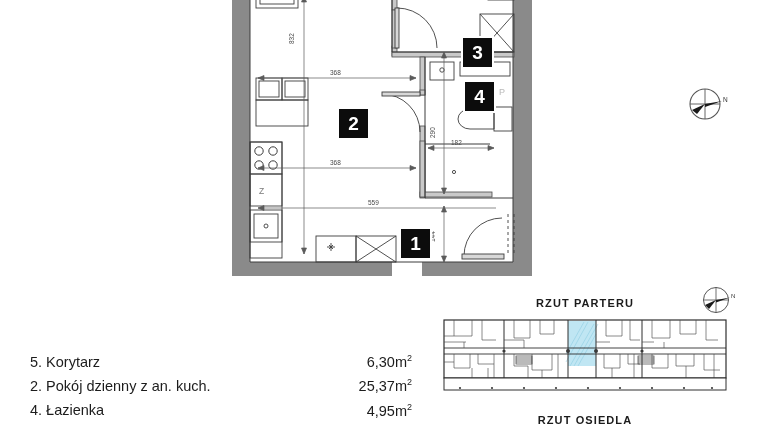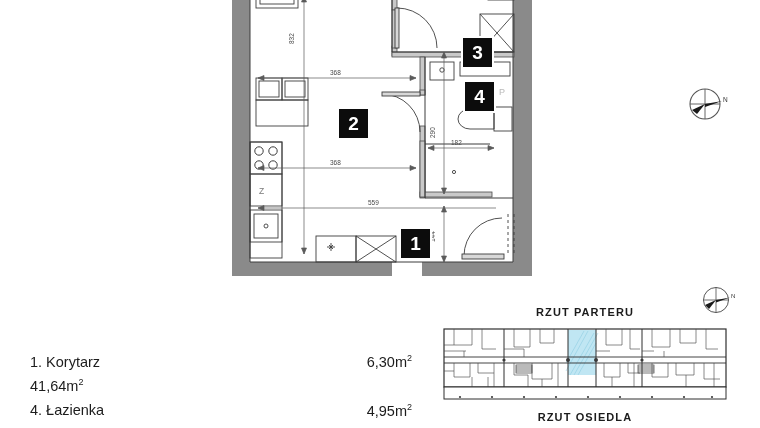--- a/index.html
+++ b/index.html
@@ -77,39 +77,39 @@
     white-space: nowrap;
   }
   .legend-name { text-align: left; }
   .legend-area { text-align: right; }
   .legend-area sup { font-size: 9px; vertical-align: super; }
 
   
   #keyplan-block {
     position: absolute;
     left: 430px;
-    top: 306px;
+    top: 297px;
     width: 310px;
   }
   #keyplan-title {
     text-align: center;
     font-size: 11px;
     font-weight: bold;
     letter-spacing: 1.1px;
     color: #1b1b1b;
     margin-bottom: 9px;
   }
   #keyplan-svg { display: block; margin: 0 auto; }
   #keyplan-subtitle {
     text-align: center;
     font-size: 11px;
     font-weight: bold;
     letter-spacing: 1.1px;
     color: #1b1b1b;
-    margin-top: 6px;
+    margin-top: 18px;
   }
 </style>
 </head>
 <body>
 
 <div id="plan-stage">
   <svg id="plan-svg" width="300" height="300" viewBox="0 0 300 300">
 
     <g>
       <rect x="0" y="0" width="300" height="290" fill="#ffffff"></rect>
@@ -310,25 +310,26 @@
     <circle cx="16" cy="17" r="12.5" fill="none" stroke="#555" stroke-width="1"></circle>
     <path d="M16,4.5 v25 M3.5,17 h25" stroke="#555" stroke-width="0.85" fill="none"></path>
     <path d="M16,17 L30,14.5 L16,19.5 Z" fill="#1a1a1a"></path>
     <path d="M16,17 L5,22 L9,26 Z" fill="#1a1a1a"></path>
     <text x="31" y="15" font-family="Liberation Sans, sans-serif" font-size="6" fill="#333">N</text>
   </svg>
 </div>
 
 <div id="legend">
   <div class="legend-row">
-    <span class="legend-name">1. Korytarz</span>
+    <span class="legend-name">5. Korytarz</span>
     <span class="legend-area"><span>6,30</span><span>m</span><sup>2</sup></span>
   </div>
   <div class="legend-row">
-    <span class="legend-area"><span>41,64</span><span>m</span><sup>2</sup></span>
+    <span class="legend-name">2. Pokój dzienny z an. kuch.</span>
+    <span class="legend-area"><span>25,37</span><span>m</span><sup>2</sup></span>
   </div>
   <div class="legend-row">
     <span class="legend-name">4. Łazienka</span>
     <span class="legend-area"><span>4,95</span><span>m</span><sup>2</sup></span>
   </div>
 </div>
 
 <div id="keyplan-block">
   <div id="keyplan-title">RZUT PARTERU</div>
 

